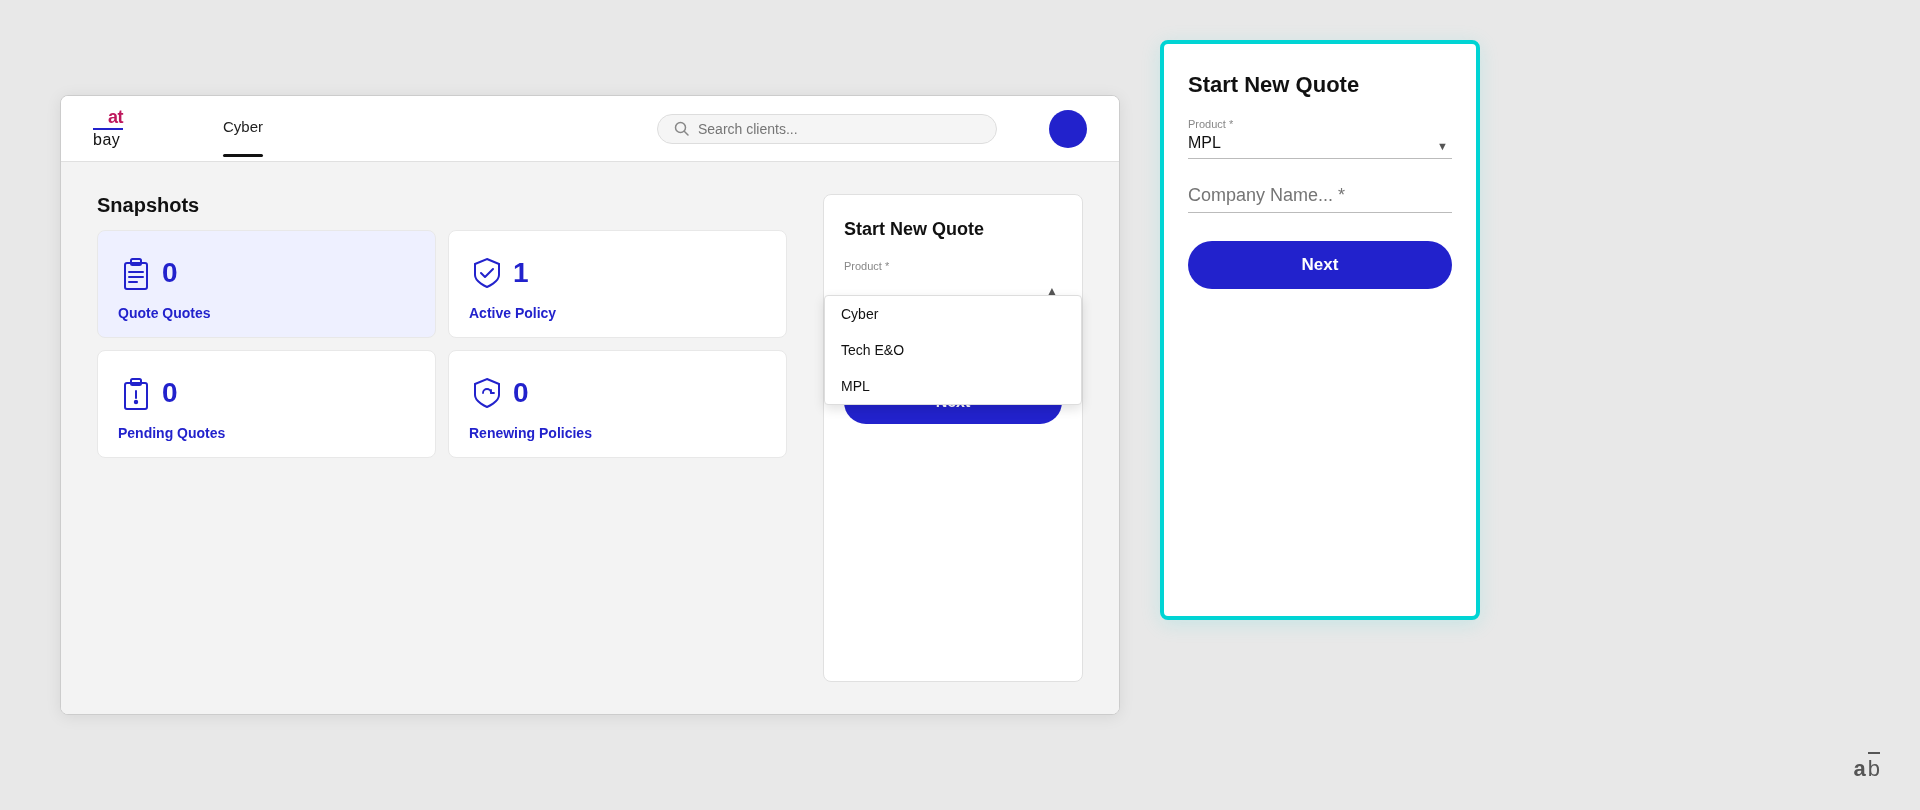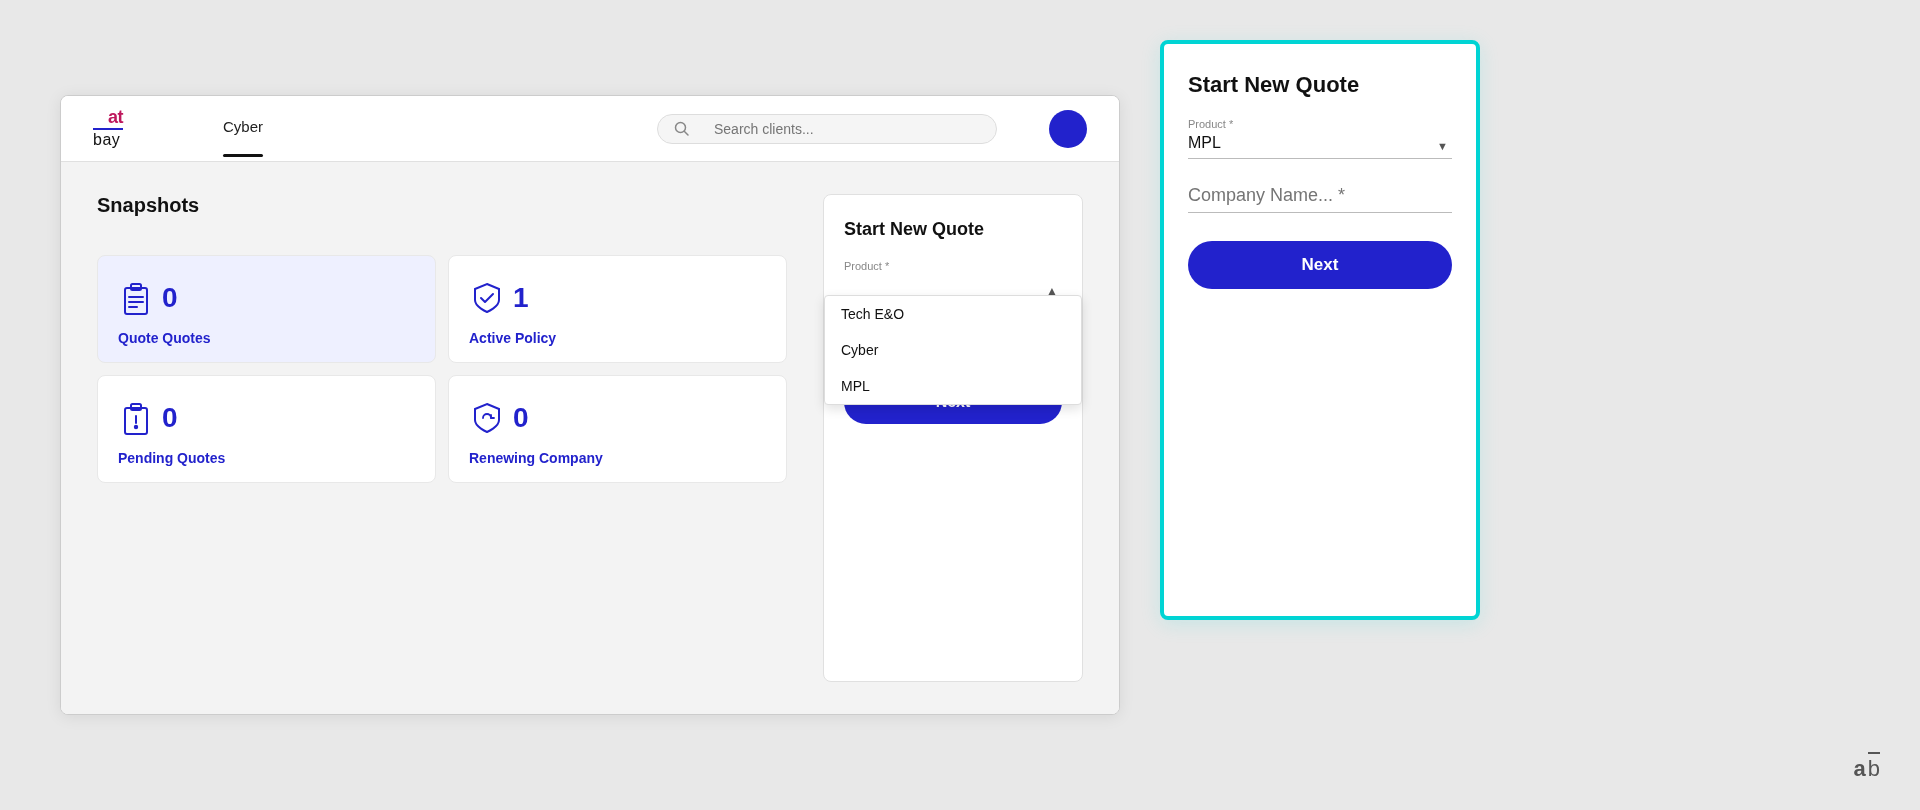--- a/index.html
+++ b/index.html
@@ -85,21 +85,21 @@
       border-radius: 2px;
     }
 
     .search-bar {
       display: flex;
       align-items: flex-start;
       background: #f5f5f5;
       border: 1px solid #ddd;
       border-radius: 24px;
       padding: 6px 16px;
-      gap: 24px;
+      gap: 8px;
       width: 340px;
       margin-left: auto;
     }
     .search-icon-svg {
       color: #888;
       flex-shrink: 0;
     }
     .search-input {
       background: transparent;
       border: none;
@@ -128,21 +128,21 @@
     }
 
     
     .snapshots-section {
       flex: 1;
     }
     .section-title {
       font-size: 20px;
       font-weight: 700;
       color: #111;
-      margin-bottom: 38px;
+      margin-bottom: 13px;
     }
     .snapshot-grid {
       display: grid;
       grid-template-columns: 1fr 1fr;
       gap: 12px;
     }
     .snapshot-card {
       background: #fff;
       border-radius: 8px;
       padding: 24px 20px 16px;
@@ -427,42 +427,42 @@
 
         <div class="snapshot-card">
           <div class="snapshot-icon-row">
             <svg class="snapshot-svg" viewBox="0 0 36 36">
               <path d="M18 4 L30 9 L30 20 C30 27 18 32 18 32 C18 32 6 27 6 20 L6 9 Z" stroke="#2222cc" stroke-width="2" fill="none"></path>
               <path d="M14 18 A4 4 0 0 1 22 18" stroke="#2222cc" stroke-width="1.8" fill="none" stroke-linecap="round"></path>
               <polyline points="22,15 22,18 25,18" stroke="#2222cc" stroke-width="1.8" fill="none" stroke-linecap="round" stroke-linejoin="round"></polyline>
             </svg>
             <span class="snapshot-count">0</span>
           </div>
-          <div class="snapshot-label">Renewing Company</div>
+          <div class="snapshot-label">Renewing Policies</div>
         </div>
 
       </div>
     </div>
 
     <div class="quote-panel">
       <div class="quote-title">Start New Quote</div>
       <div class="product-label">Product *</div>
       <div class="product-select-wrapper">
         <select class="product-select">
           <option></option>
           <option>Cyber</option>
           <option>Tech E&amp;O</option>
           <option>MPL</option>
         </select>
         <span class="select-arrow">▲</span>
       </div>
 
       <div class="dropdown-overlay">
+        <div class="dropdown-item">Cyber</div>
         <div class="dropdown-item">Tech E&amp;O</div>
-        <div class="dropdown-item">Cyber</div>
         <div class="dropdown-item">MPL</div>
       </div>
 
       <button class="next-btn">Next</button>
     </div>
 
   </div>
 </div>
 
 <div class="right-panel">

